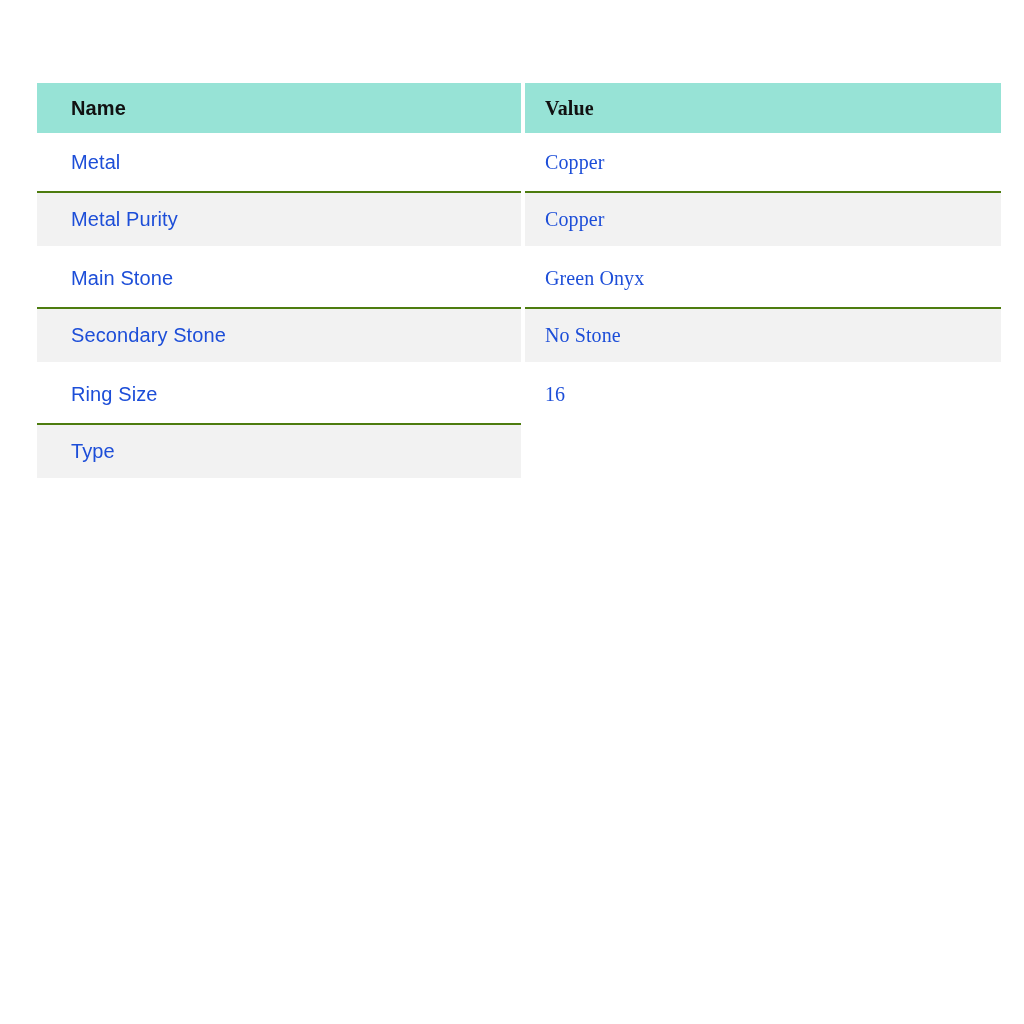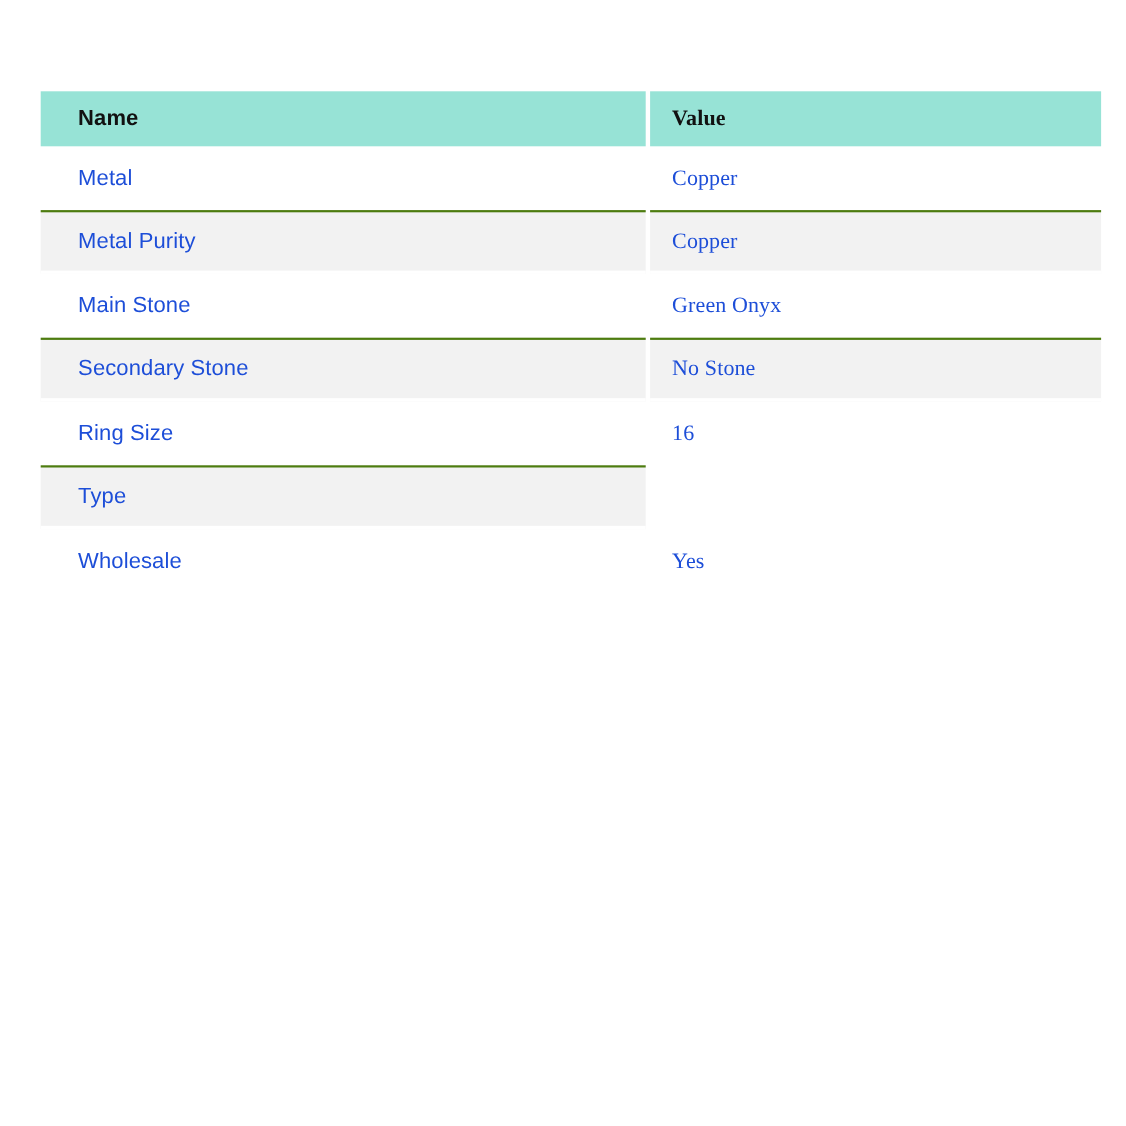--- a/index.html
+++ b/index.html
@@ -29,21 +29,21 @@
   }
   .cell {
     display: flex;
     align-items: center;
     box-sizing: border-box;
     font-size: 20px;
     color: #1d4ed8;
     letter-spacing: 0.1px;
   }
   .name-col {
-    width: 550px;
+    width: 484px;
     padding-left: 34px;
   }
   .value-col {
     flex: 1;
     padding-left: 20px;
     font-family: Liberation Serif, serif;
   }
   .header-row .cell {
     background: var(--header-bg, #97e3d6);
     font-weight: bold;
@@ -86,18 +86,14 @@
 
   <div class="row data-row">
     <div class="cell name-col">Ring Size</div>
     <div class="cell value-col">16</div>
   </div>
 
   <div class="row data-row striped">
     <div class="cell name-col">Type</div>
   </div>
 
-  <div class="row data-row">
-    <div class="cell name-col">Wholesale</div>
-    <div class="cell value-col">Yes</div>
-  </div>
 </div>
 </div>
 
 </body></html>

